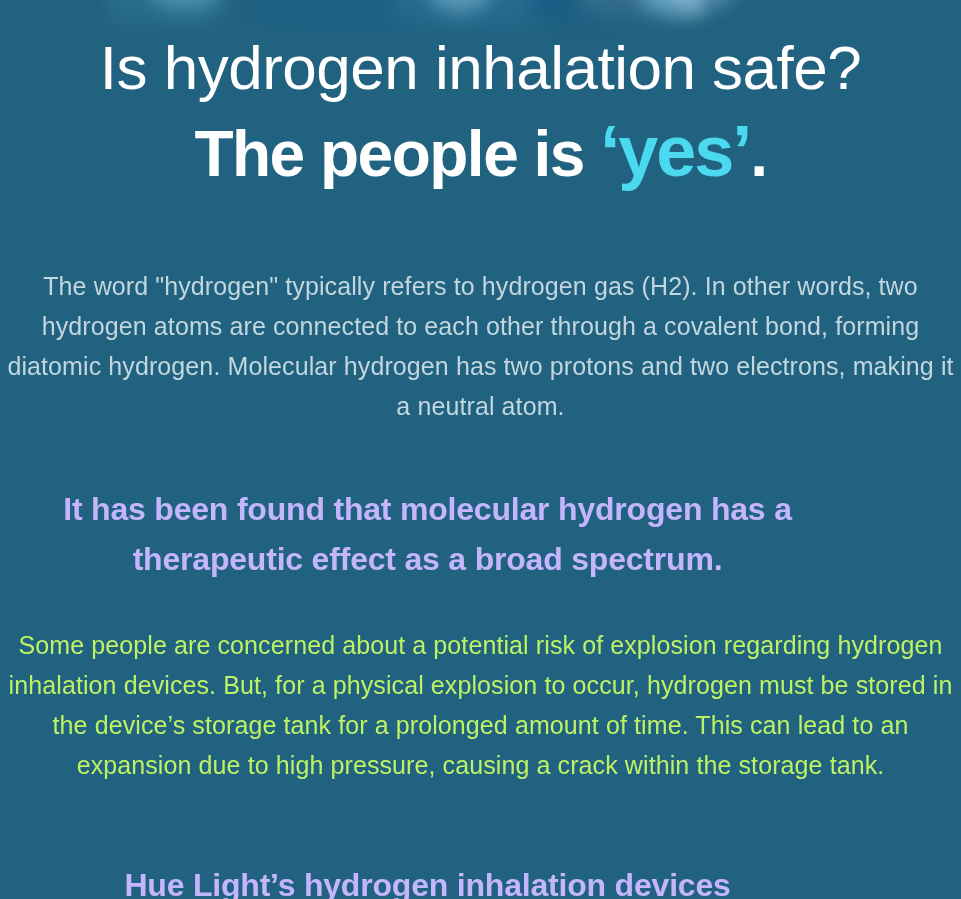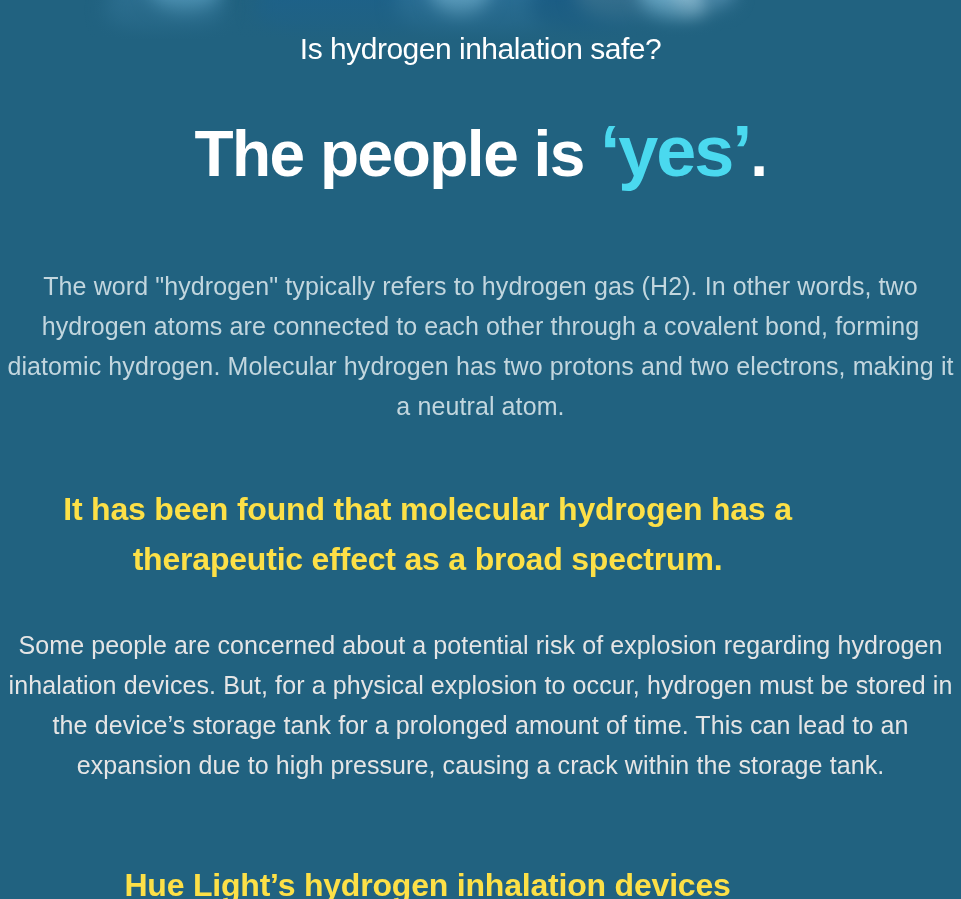--- a/index.html
+++ b/index.html
@@ -47,21 +47,21 @@
     width: 961px;
     height: 899px;
     text-align: center;
   }
 
   .eyebrow {
     position: absolute;
     top: 32px;
     left: 0;
     width: 961px;
-    font-size: 30px;
+    font-size: 62px;
     font-weight: 300;
     letter-spacing: -0.5px;
     color: #ffffff;
     line-height: 1.15;
     white-space: nowrap;
   }
 
   .headline {
     position: absolute;
     top: 112px;
@@ -83,30 +83,30 @@
   .para {
     position: absolute;
     left: 0;
     width: 961px;
     font-size: 25px;
     font-weight: 400;
     line-height: 40px;
     letter-spacing: 0.1px;
   }
   .para.dim  { color: #c2d6de; }
-  .para.bright { color: #e5e5e5; }
+  .para.bright { color: #bef264; }
 
   .p1 { top: 266px; }
   .p2 { top: 625px; }
 
   .sub-accent {
     position: absolute;
     left: 0;
     width: 855px;
-    color: #fde047;
+    color: #c4b5fd;
     font-size: 32px;
     font-weight: 700;
     line-height: 50px;
     letter-spacing: -0.2px;
   }
   .s1 { top: 484px; }
   .s2 { top: 860px; }
 
   .para span, .sub-accent span, .eyebrow span, .headline span { display: inline; }
   .line { display: block; }

